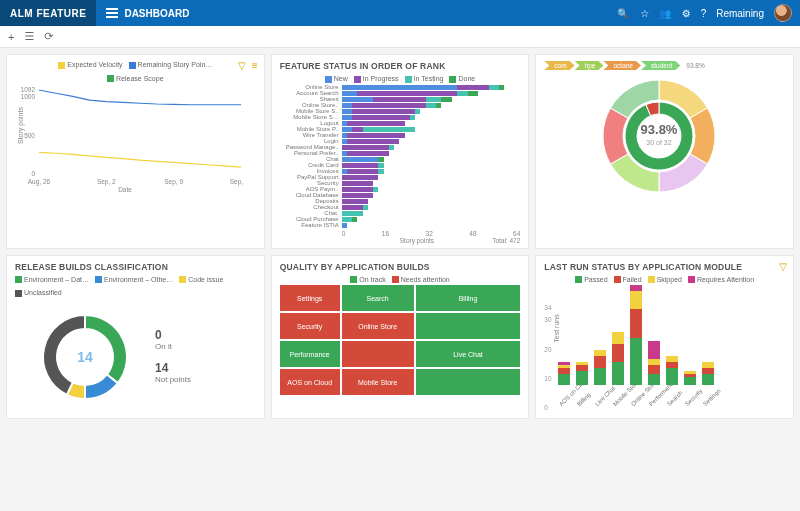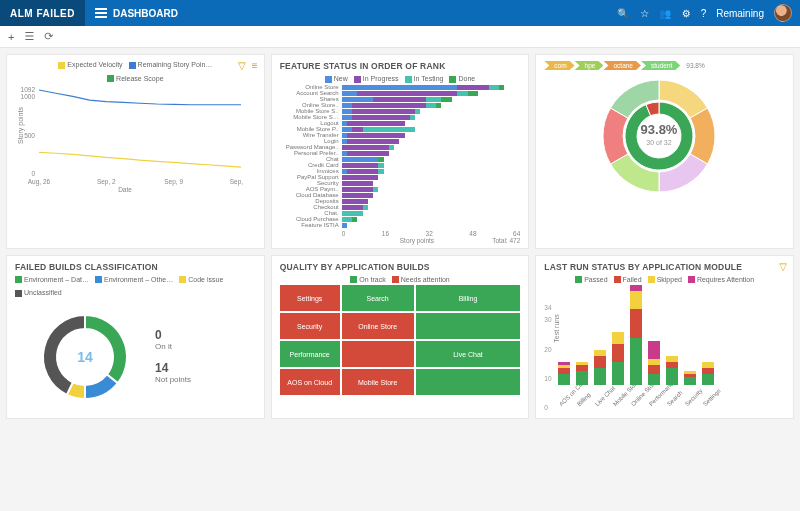--- a/index.html
+++ b/index.html
@@ -43,21 +43,21 @@
 .sbar{display:flex;flex-direction:column-reverse;width:12px}
 .sbar span{width:100%}
 .sx{position:absolute;bottom:-24px;font-size:6px;transform:rotate(-45deg);transform-origin:left top;white-space:nowrap;color:#777}
 .saxis{position:absolute;left:0;top:0;bottom:0;width:12px}
 .saxis div{position:absolute;font-size:6.5px;color:#999}
 </style>
 </head>
 <body>
 
 <div class="topbar">
-  <div class="brand">ALM FAILED</div>
+  <div class="brand">ALM FEATURE</div>
   <div class="crumb">
     <span class="ham">
         <div></div>
         <div></div>
         <div></div>
       </span>
     <span>DASHBOARD</span>
   </div>
   <div class="spacer"></div>
   <div class="topicons">
@@ -374,21 +374,21 @@
       <g id="cc-inner" transform="translate(115,64)">
           <path d="M2.0818995585505003e-15,-34 A34,34 0 1 1 -13.011236700413043,-31.41190410538375 L-8.41903551203197,-20.32534971524831 A22,22 0 1 0 1.3471114790620886e-15,-22 Z" fill="#3aa757" stroke="#fff" stroke-width="1"></path>
           <path d="M-13.011236700413043,-31.41190410538375 A34,34 0 0 1 -6.245698675651501e-15,-34 L-4.0413344371862654e-15,-22 A22,22 0 0 0 -8.41903551203197,-20.32534971524831 Z" fill="#d44a3a" stroke="#fff" stroke-width="1"></path>
         </g>
       <text x="115" y="62" text-anchor="middle" style="font-size:13px;fill:#666;font-weight:bold">93.8%</text>
       <text x="115" y="73" text-anchor="middle" style="font-size:7px;fill:#999">30 of 32</text>
     </svg>
   </div>
 
   <div class="card">
-    <div class="card-h">FAILED BUILDS CLASSIFICATION</div>
+    <div class="card-h">RELEASE BUILDS CLASSIFICATION</div>
     <div class="legend">
       <span><i style="background:#3aa757"></i><span>Environment – Dat…</span></span>
       <span><i style="background:#3a8bd5"></i><span>Environment – Othe…</span></span>
       <span><i style="background:#f2d13e"></i><span>Code issue</span></span>
       <span><i style="background:#555"></i><span>Unclassified</span></span>
     </div>
     <div style="display:flex;align-items:center">
       <svg width="140" height="115" viewBox="0 0 140 115">
         <g id="fb-donut" transform="translate(70,58)">
             <path d="M2.5717582782094417e-15,-42 A42,42 0 0 1 32.83692226365725,26.186571678066816 L21.891281509104832,17.457714452044545 A28,28 0 0 0 1.7145055188062944e-15,-28 Z" fill="#3aa757" stroke="#fff" stroke-width="2"></path>

